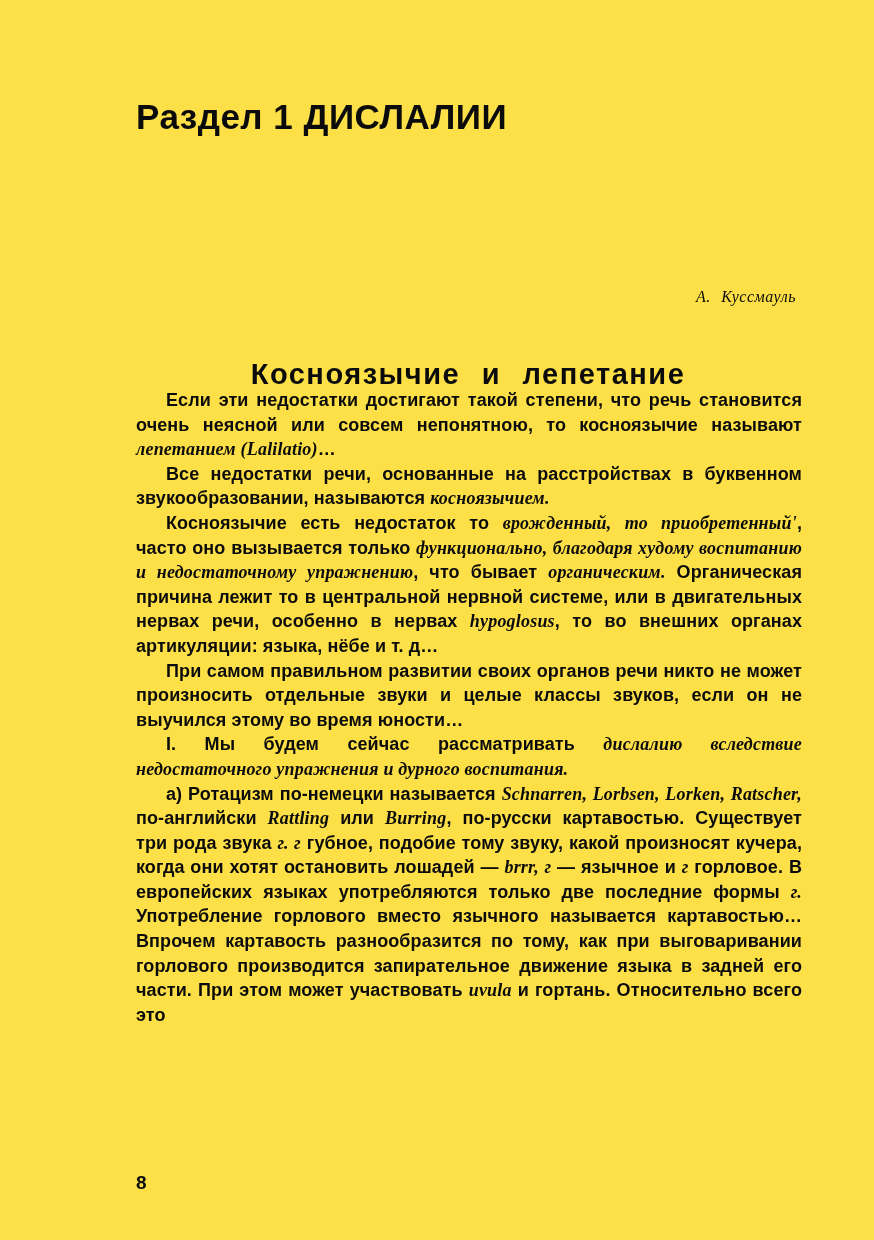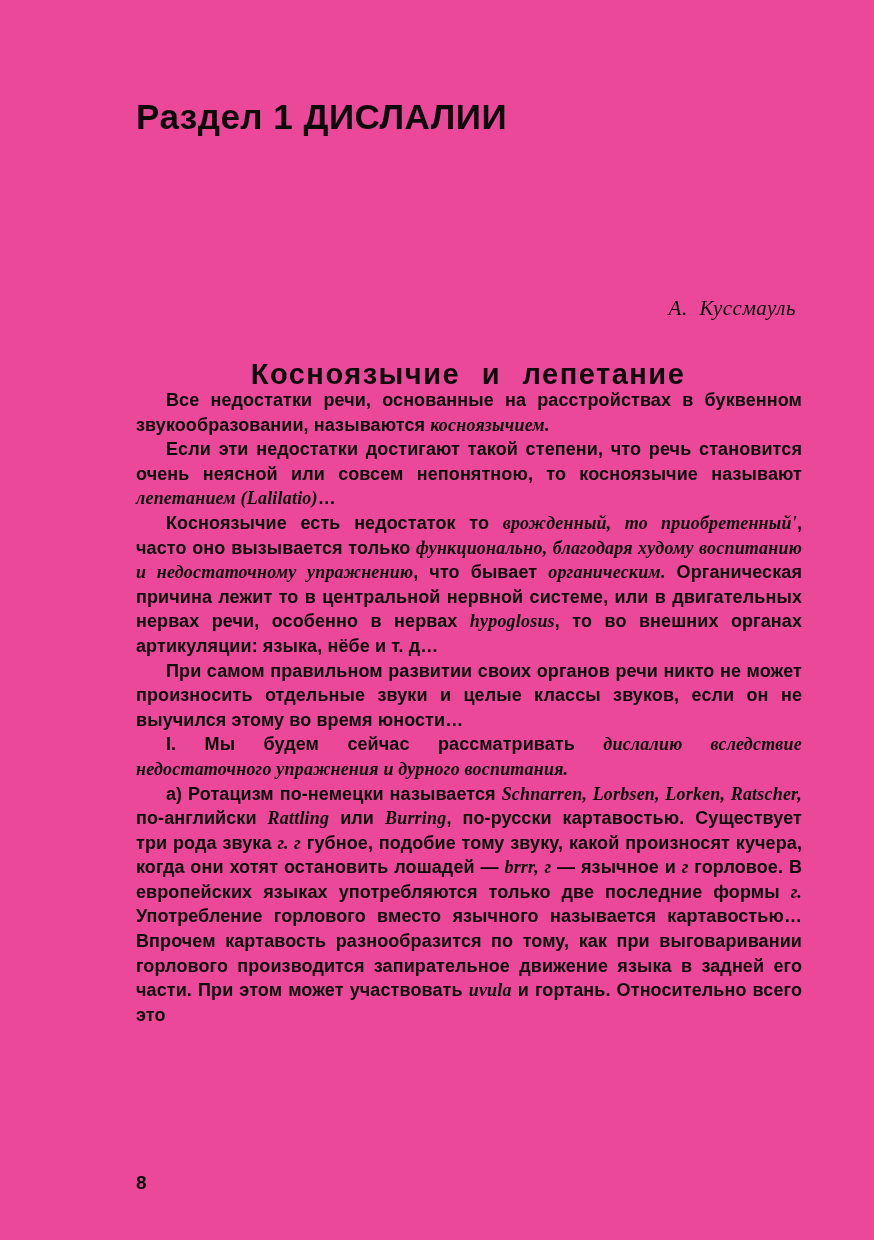--- a/index.html
+++ b/index.html
@@ -1,40 +1,40 @@
 <!DOCTYPE html>
 <html><head>
 <meta charset="utf-8">
 <style>
   html, body { margin: 0; padding: 0; background: #ffffff; }
   .page {
     position: relative;
     width: 874px;
     height: 1240px;
-    background: #ec4899;
+    background: #fde047;
     color: #0b0b0b;
     font-family: "Liberation Sans", sans-serif;
     overflow: hidden;
   }
   .section-heading {
     position: absolute;
     left: 136px;
     top: 74px;
     font-size: 35px;
     font-weight: 700;
     letter-spacing: 0.5px;
     white-space: nowrap;
   }
   .author-line {
     position: absolute;
     right: 78px;
-    top: 296px;
+    top: 288px;
     font-family: "Liberation Serif", serif;
     font-style: italic;
-    font-size: 21px;
+    font-size: 16px;
     letter-spacing: 0.5px;
     word-spacing: 6px;
   }
   .article-title {
     position: absolute;
     left: 136px;
     top: 334px;
     width: 664px;
     text-align: center;
     font-size: 29px;
@@ -76,22 +76,22 @@
 
 <div class="page">
 
   <h1 class="section-heading">Раздел 1 ДИСЛАЛИИ</h1>
 
   <div class="author-line">А.  Куссмауль</div>
 
   <h2 class="article-title">Косноязычие  и  лепетание</h2>
 
   <div class="body-text">
+      <p><span>Если эти недостатки достигают такой степени, что речь становится очень неясной или совсем непонятною, то косноязычие называют </span><span class="it">лепетанием (Lalilatio)</span><span>…</span></p>
       <p><span>Все недостатки речи, основанные на расстройствах в буквенном звукообразовании, называются </span><span class="it">косноязычием.</span></p>
-      <p><span>Если эти недостатки достигают такой степени, что речь становится очень неясной или совсем непонятною, то косноязычие называют </span><span class="it">лепетанием (Lalilatio)</span><span>…</span></p>
       <p><span>Косноязычие есть недостаток то </span><span class="it">врожденный, то приобретенный'</span><span>, часто оно вызывается только </span><span class="it">функционально, благодаря худому воспитанию и недостаточному упражнению</span><span>, что бывает </span><span class="it">органическим.</span><span> Органическая причина лежит то в центральной нервной системе, или в двигательных нервах речи, особенно в нервах </span><span class="it">hypoglosus</span><span>, то во внешних органах артикуляции: языка, нёбе и т. д…</span></p>
       <p><span>При самом правильном развитии своих органов речи никто не может произносить отдельные звуки и целые классы звуков, если он не выучился этому во время юности…</span></p>
       <p><span>I. Мы будем сейчас рассматривать </span><span class="it">дислалию вследствие недостаточного упражнения и дурного воспитания.</span></p>
       <p><span>а) Ротацизм по-немецки называется </span><span class="it">Schnarren, Lorbsen, Lorken, Ratscher,</span><span> по-английски </span><span class="it">Rattling</span><span> или </span><span class="it">Burring</span><span>, по-русски картавостью. Существует три рода звука </span><span class="it">г. г</span><span> губное, подобие тому звуку, какой произносят кучера, когда они хотят остановить лошадей — </span><span class="it">brrr, г</span><span> — язычное и </span><span class="it">г</span><span> горловое. В европейских языках употребляются только две последние формы </span><span class="it">г.</span><span> Употребление горлового вместо язычного называется картавостью… Впрочем картавость разнообразится по тому, как при выговаривании горлового производится запирательное движение языка в задней его части. При этом может участвовать </span><span class="it">uvula</span><span> и гортань. Относительно всего это</span></p>
     </div>
 
   <div class="page-number">8</div>
 
 </div>
 

